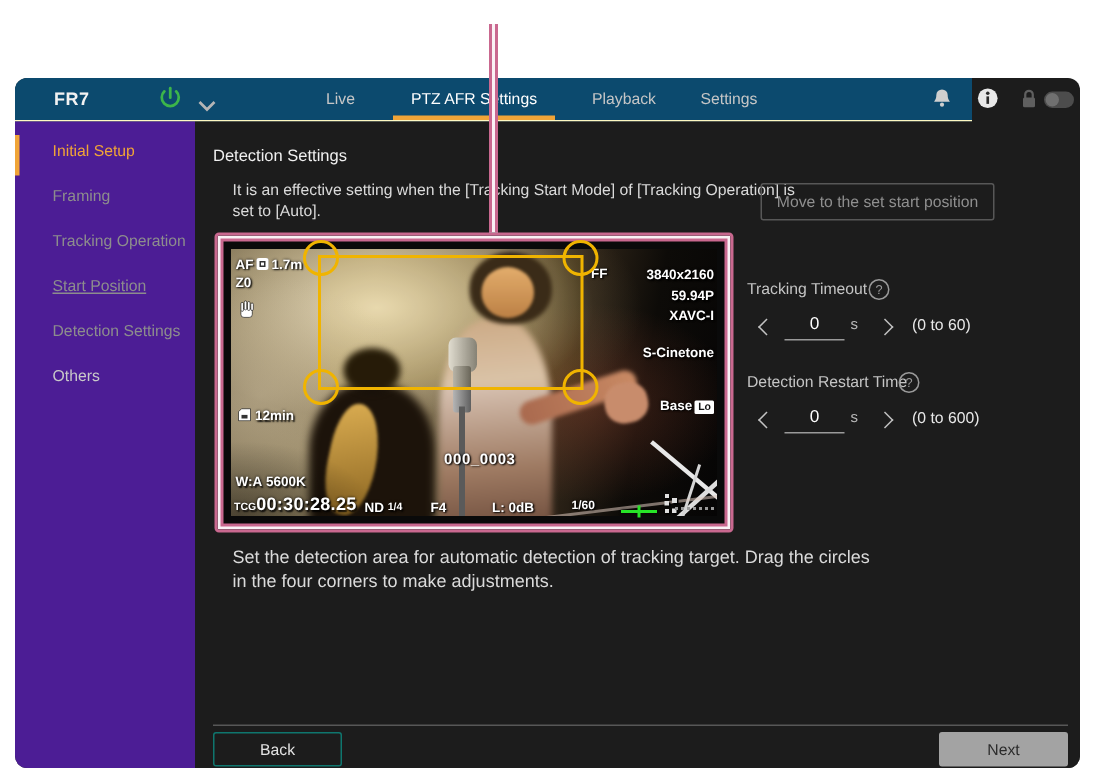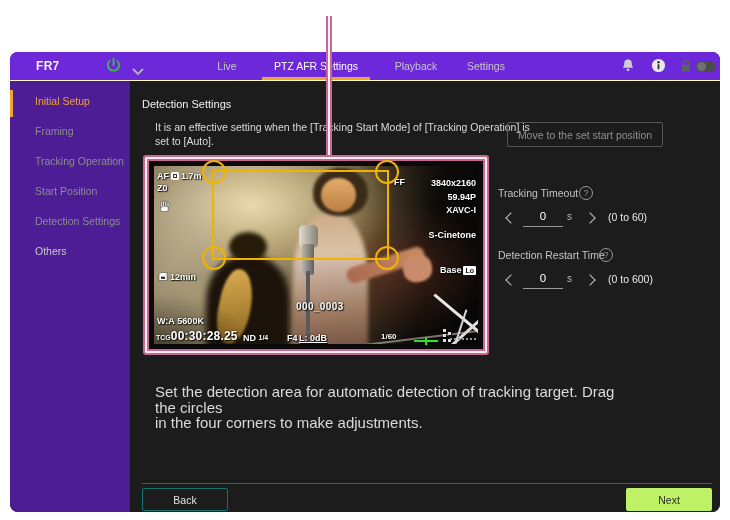--- a/index.html
+++ b/index.html
@@ -9,39 +9,39 @@
     -webkit-font-smoothing:antialiased;
   }
 
   
   #window{
     position:absolute;left:10px;top:52px;width:710px;height:460px;
     background:#1c1c1c;border-radius:8px;overflow:hidden;
   }
 
   
-  .topbar{position:absolute;left:0;top:0;width:710px;height:28px;background:#6d28d9;border-bottom:1px solid #fef9c3;}
+  .topbar{position:absolute;left:0;top:0;width:638px;height:28px;background:#0c4a6e;border-bottom:1px solid #fef9c3;}
   .device{position:absolute;left:26px;top:0;height:28px;line-height:28px;color:#f2f2f2;font-size:12px;font-weight:bold;letter-spacing:.3px;}
   .tab{position:absolute;top:0;height:28px;line-height:28px;text-align:center;font-size:10.5px;color:#c6c6c6;cursor:pointer;}
   .tab.active{color:#ffffff;}
   .tab-underline{position:absolute;left:252px;bottom:0;width:108px;height:3px;background:#f0a437;}
   .tb-ico{position:absolute;top:6px;}
 
   
   .sidebar{position:absolute;left:0;top:29px;width:120px;height:431px;background:#4c1d95;}
   .side-item{position:absolute;left:25px;font-size:10.5px;color:#8d8d8d;cursor:pointer;white-space:nowrap;}
   .side-item.active{color:#f0a437;}
   .side-item.bright{color:#c9c9c9;}
   .side-marker{position:absolute;left:0;top:9px;width:3px;height:27px;background:#f0a437;}
 
   
   .content{position:absolute;left:120px;top:29px;width:590px;height:431px;background:#1c1c1c;}
   .heading{position:absolute;left:12px;top:17px;font-size:11px;color:#f0f0f0;}
   .desc{position:absolute;left:25px;top:39px;width:460px;font-size:10.5px;line-height:14px;color:#dadada;white-space:pre-line;}
-  .note{position:absolute;left:25px;top:283px;width:470px;font-size:15px;line-height:15.5px;color:#dadada;white-space:pre-line;margin-top:20px;}
+  .note{position:absolute;left:25px;top:283px;width:470px;font-size:12px;line-height:15.5px;color:#dadada;white-space:pre-line;}
 
   .ghost-btn{
     position:absolute;background:transparent;border:1px solid #575757;border-radius:2px;
     color:#8f8f8f;font-size:10.5px;font-family:"Liberation Sans",sans-serif;
     display:flex;align-items:center;justify-content:center;cursor:pointer;
   }
   .panel-label{position:absolute;font-size:10.5px;color:#c4c4c4;white-space:nowrap;}
   .q-icon{
     position:absolute;width:12px;height:12px;border:1px solid #9a9a9a;border-radius:50%;
     color:#9a9a9a;font-size:8.5px;display:flex;align-items:center;justify-content:center;cursor:pointer;
@@ -54,21 +54,21 @@
   .unit{position:absolute;font-size:10px;color:#b9b9b9;}
   .range{position:absolute;font-size:10.5px;color:#e8e8e8;white-space:nowrap;}
 
   .divider{position:absolute;left:12px;top:402px;width:570px;height:1px;background:#575757;}
   .back-btn{
     position:absolute;left:12px;top:407px;width:86px;height:23px;background:transparent;
     border:1px solid #0f766e;border-radius:2px;color:#e3e3e3;font-size:10.5px;
     font-family:"Liberation Sans",sans-serif;display:flex;align-items:center;justify-content:center;cursor:pointer;
   }
   .next-btn{
-    position:absolute;left:496px;top:407px;width:86px;height:23px;background:#bef264;
+    position:absolute;left:496px;top:407px;width:86px;height:23px;background:#a3a3a3;
     border:none;border-radius:2px;color:#2b2b2b;font-size:10.5px;
     font-family:"Liberation Sans",sans-serif;display:flex;align-items:center;justify-content:center;cursor:pointer;
   }
   .page-ind{position:absolute;left:12px;top:411px;width:570px;text-align:center;font-size:11px;color:#e8e8e8;}
 
   
   .hl-box{
     position:absolute;left:13px;top:74px;width:346px;height:200px;box-sizing:border-box;
     border:2px solid #c9688f;border-radius:3px;background:#0a0a0a;
     box-shadow:inset 0 0 0 2px #faf1f5, inset 0 0 0 4px #c9688f;
@@ -174,21 +174,21 @@
     <div class="toggle">
       <div class="knob"></div>
     </div>
   </div>
 
   <div class="sidebar">
     <div class="side-marker"></div>
     <div class="side-item active" style="top:14px;">Initial Setup</div>
     <div class="side-item" style="top:44px;">Framing</div>
     <div class="side-item" style="top:74px;">Tracking Operation</div>
-    <div class="side-item" style="top:104px;">Start Position</div>
+    <div class="side-item" style="top:104px;text-decoration:underline;">Start Position</div>
     <div class="side-item" style="top:134px;">Detection Settings</div>
     <div class="side-item bright" style="top:164px;">Others</div>
   </div>
 
   <div class="content">
     <div class="heading">Detection Settings</div>
     <div class="desc">It is an effective setting when the [Tracking Start Mode] of [Tracking Operation] is
 set to [Auto].</div>
 
     <div class="hl-box">
@@ -247,21 +247,21 @@
         <div class="ov" style="left:3px;top:150px;">
           <span>W:A</span>&nbsp;<span>5600K</span>
         </div>
         <div class="ov" style="left:2px;top:163px;">
           <span class="small">TCG</span><span class="tc-num">00:30:28.25</span>
         </div>
         <div class="ov" style="left:89px;top:167px;">
           <span>ND</span> <span class="small" style="vertical-align:1px;">1/4</span>
         </div>
         <div class="ov" style="left:133px;top:167px;">F4</div>
-        <div class="ov" style="left:145px;top:167px;text-decoration:underline;">L: 0dB</div>
+        <div class="ov" style="left:174px;top:167px;">L: 0dB</div>
         <div class="ov small" style="left:227px;top:166px;font-size:8px;">1/60</div>
         <div class="meter">
           <div class="bar"></div>
           <div class="tick"></div>
         </div>
         <div class="dotcol" style="left:289px;"></div>
         <div class="dotcol" style="left:294px;top:166px;height:10px;"></div>
         <div class="dotrow"></div>
 
         <div class="det-rect"></div>

